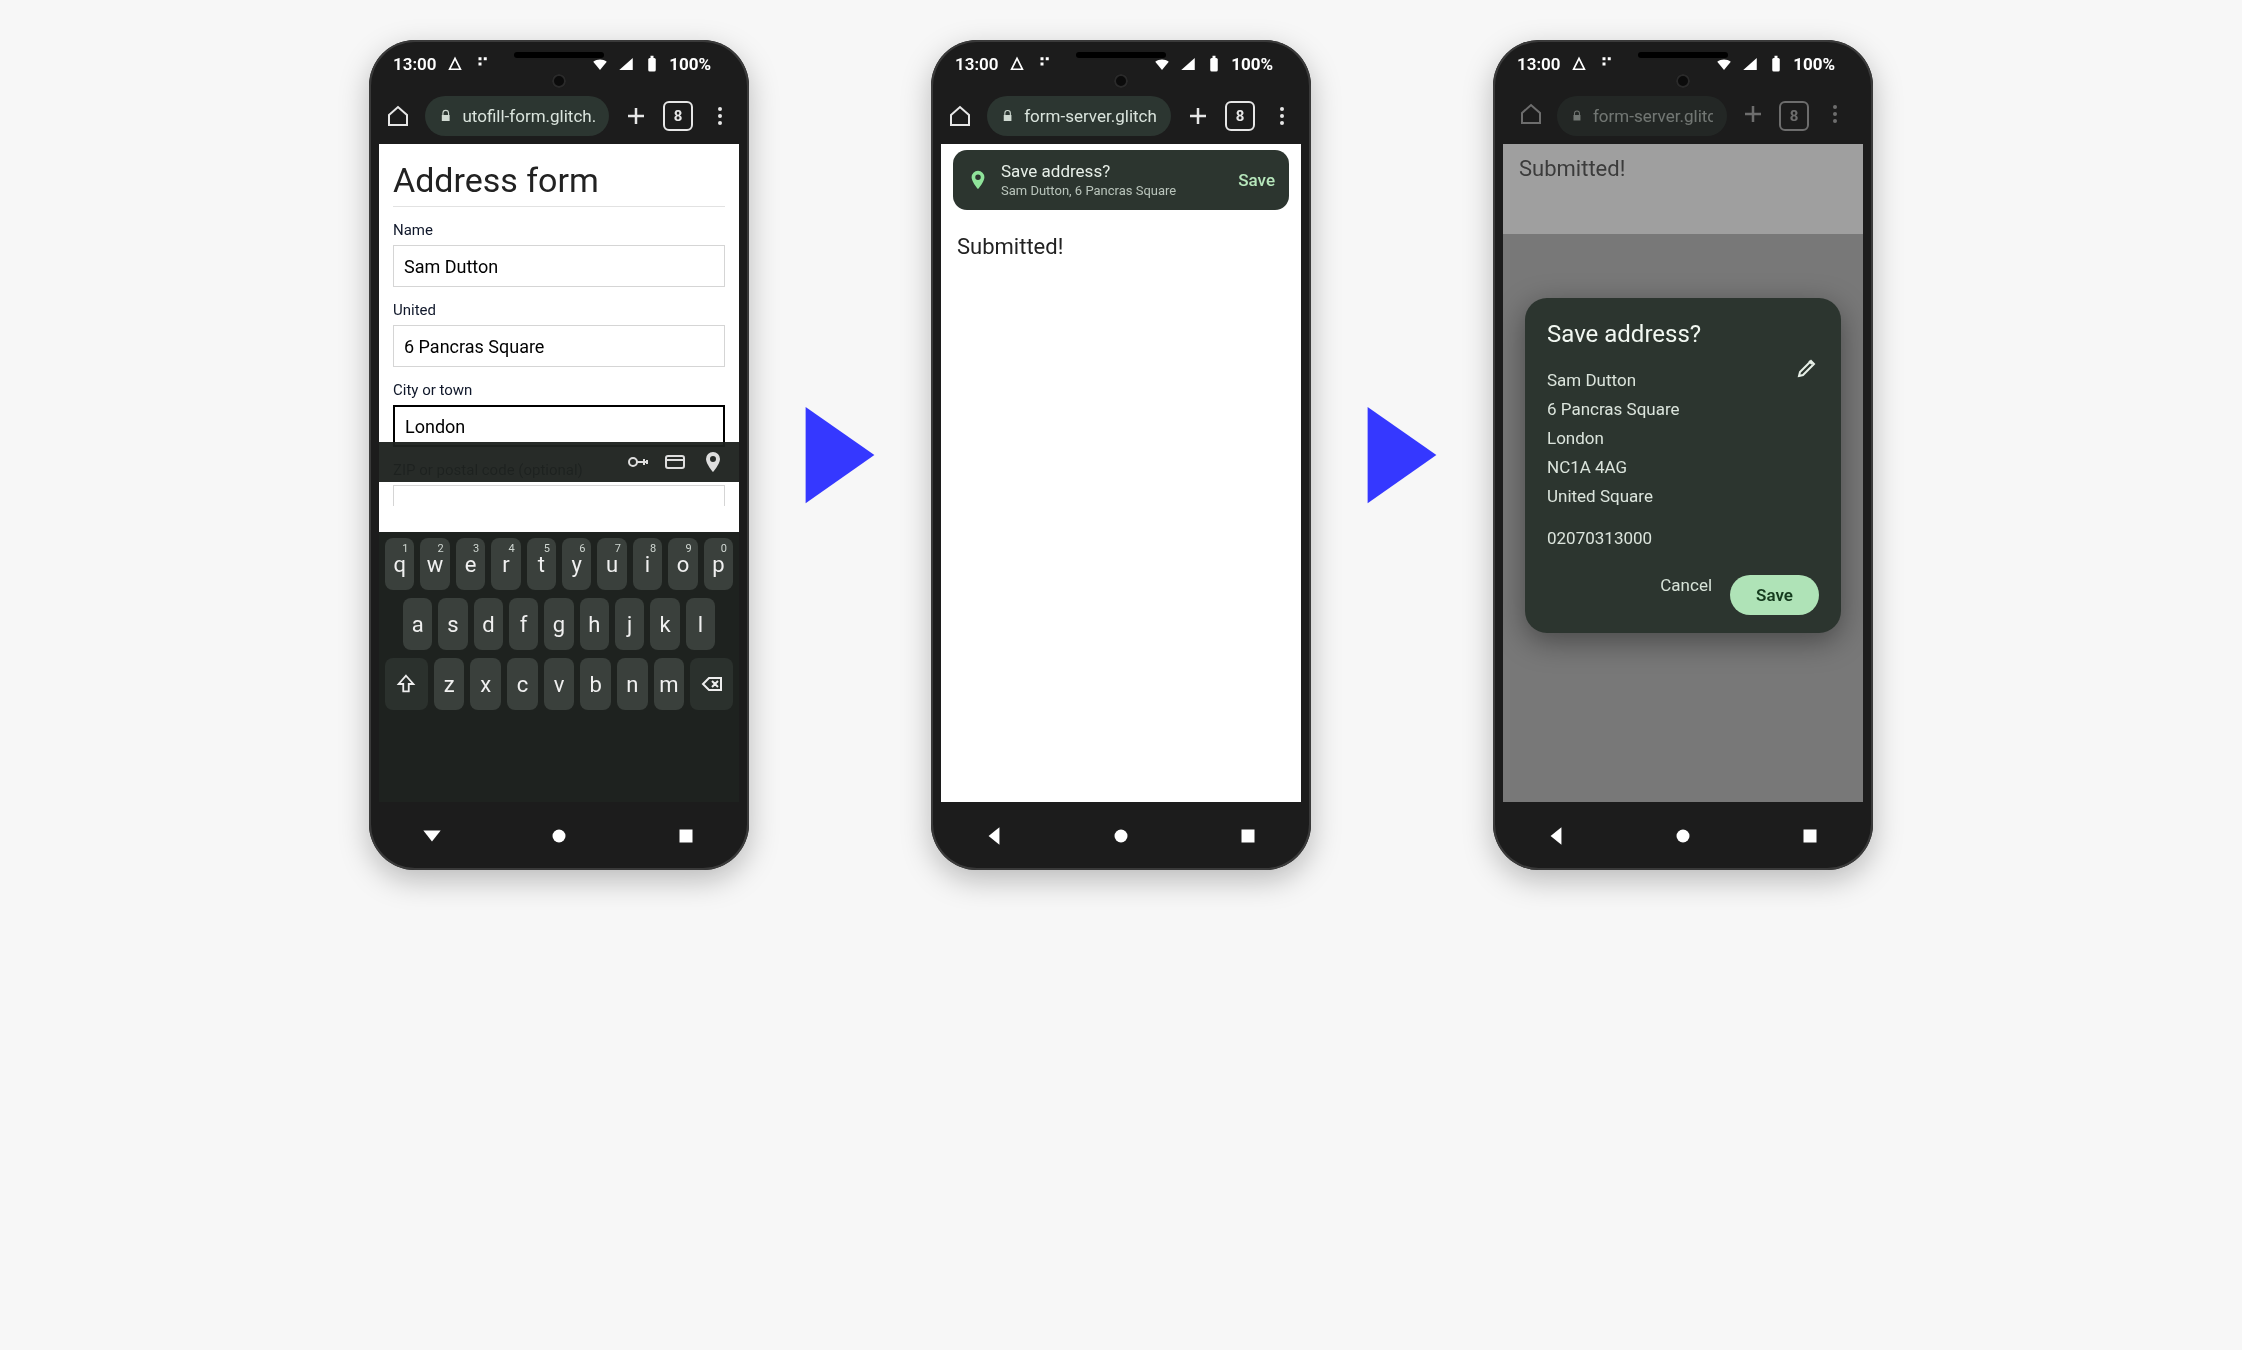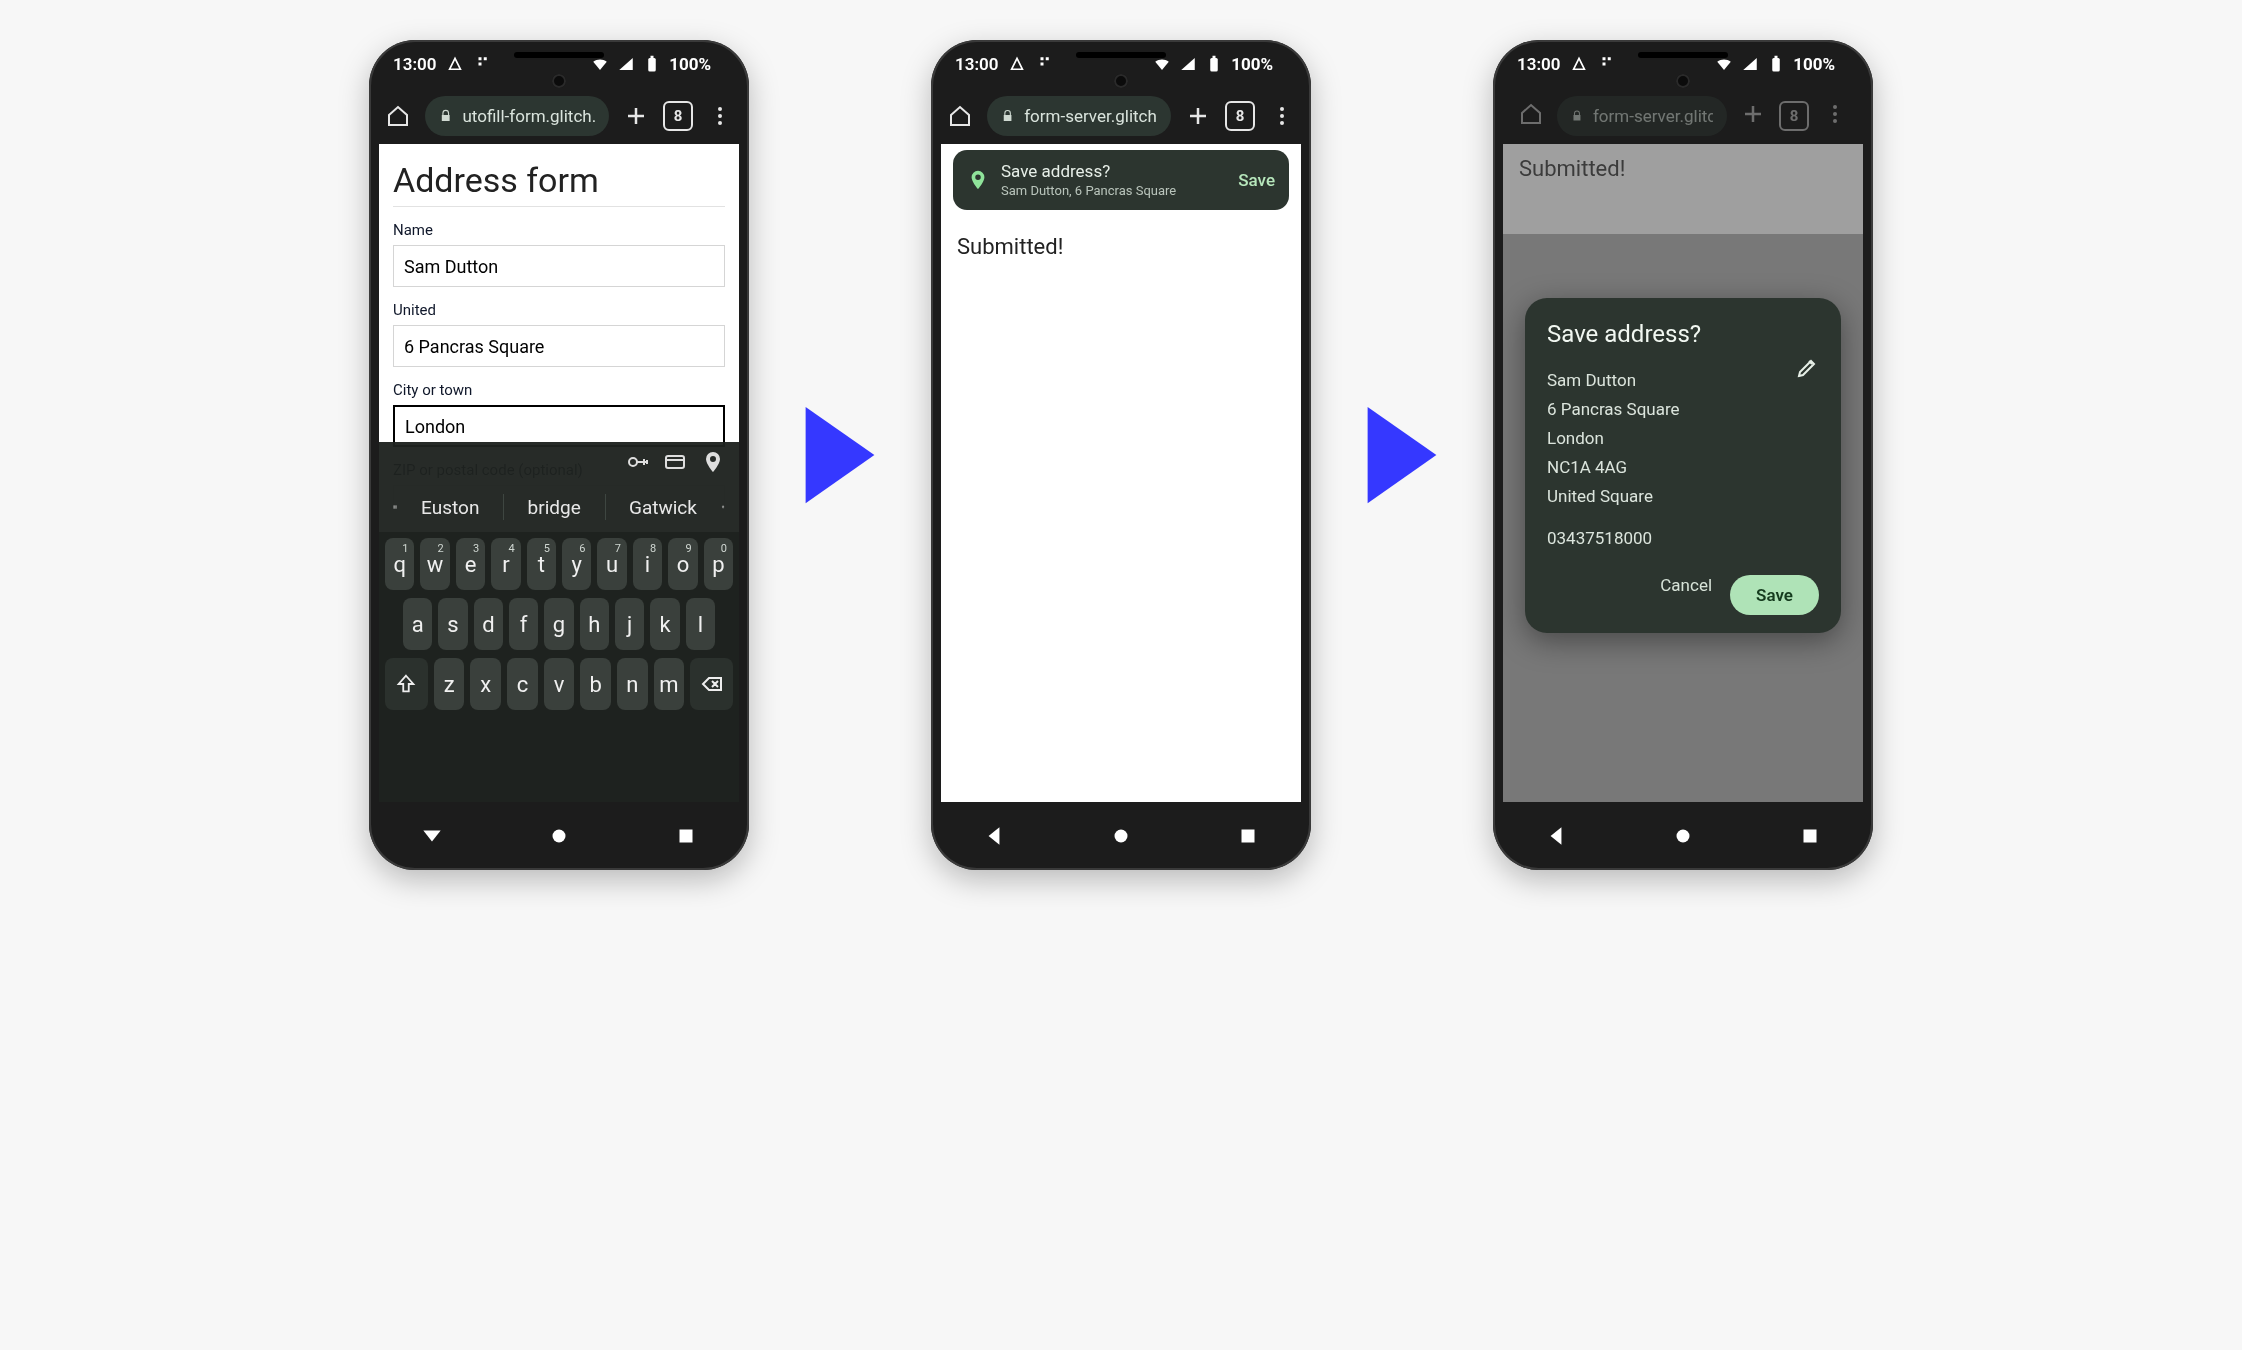--- a/index.html
+++ b/index.html
@@ -170,36 +170,20 @@
           <path d="M12 12h10M19 9v6M22 10v4"></path>
         </svg>
       <svg viewBox="0 0 24 24" fill="none" stroke="currentColor" stroke-width="2">
           <rect x="3" y="6" width="18" height="12" rx="2"></rect>
           <path d="M3 10h18"></path>
         </svg>
       <svg viewBox="0 0 24 24" fill="currentColor">
           <path d="M12 2a7 7 0 017 7c0 5-7 13-7 13S5 14 5 9a7 7 0 017-7zm0 4a3 3 0 100 6 3 3 0 000-6z"></path>
         </svg>
     </div>
-    <div class="chip-row sugg" style="bottom:calc(68px + 270px);">
-      <svg viewBox="0 0 24 24" fill="currentColor" style="width:22px;height:22px;color:#dedede">
-          <rect x="3" y="3" width="7" height="7" rx="1"></rect>
-          <rect x="14" y="3" width="7" height="7" rx="1"></rect>
-          <rect x="3" y="14" width="7" height="7" rx="1"></rect>
-          <rect x="14" y="14" width="7" height="7" rx="1"></rect>
-        </svg>
-      <div class="sugg-item">Euston</div>
-      <div class="sugg-sep"></div>
-      <div class="sugg-item">bridge</div>
-      <div class="sugg-sep"></div>
-      <div class="sugg-item">Gatwick</div>
-      <svg viewBox="0 0 24 24" fill="currentColor" style="width:22px;height:22px;color:#dedede">
-          <path d="M12 14a3 3 0 003-3V6a3 3 0 10-6 0v5a3 3 0 003 3zm5-3a5 5 0 01-10 0H5a7 7 0 006 6.9V21h2v-3.1A7 7 0 0019 11h-2z"></path>
-        </svg>
-    </div>
     <div class="kbd" style="height:254px;">
       <div class="krow" id="krow1">
           <div class="key">q<sup>1</sup></div>
           <div class="key">w<sup>2</sup></div>
           <div class="key">e<sup>3</sup></div>
           <div class="key">r<sup>4</sup></div>
           <div class="key">t<sup>5</sup></div>
           <div class="key">y<sup>6</sup></div>
           <div class="key">u<sup>7</sup></div>
           <div class="key">i<sup>8</sup></div>
@@ -402,21 +386,21 @@
         <h3>Save address?</h3>
         <div class="edit"><svg viewBox="0 0 24 24" fill="none" stroke="currentColor" stroke-width="2">
               <path d="M4 20l4-1 11-11-3-3L5 16l-1 4zM14 5l3 3"></path>
             </svg></div>
         <div class="line">Sam Dutton</div>
         <div class="line">6 Pancras Square</div>
         <div class="line">London</div>
         <div class="line">NC1A 4AG</div>
         <div class="line">United Square</div>
         <div class="gap"></div>
-        <div class="line">03437518000</div>
+        <div class="line">02070313000</div>
         <div class="actions">
           <div class="btn-cancel">Cancel</div>
           <div class="btn-save">Save</div>
         </div>
       </div>
     </div>
 
     <div class="nav">
       <svg viewBox="0 0 24 24" fill="currentColor">
           <path d="M17 4l-10 8 10 8z"></path>

